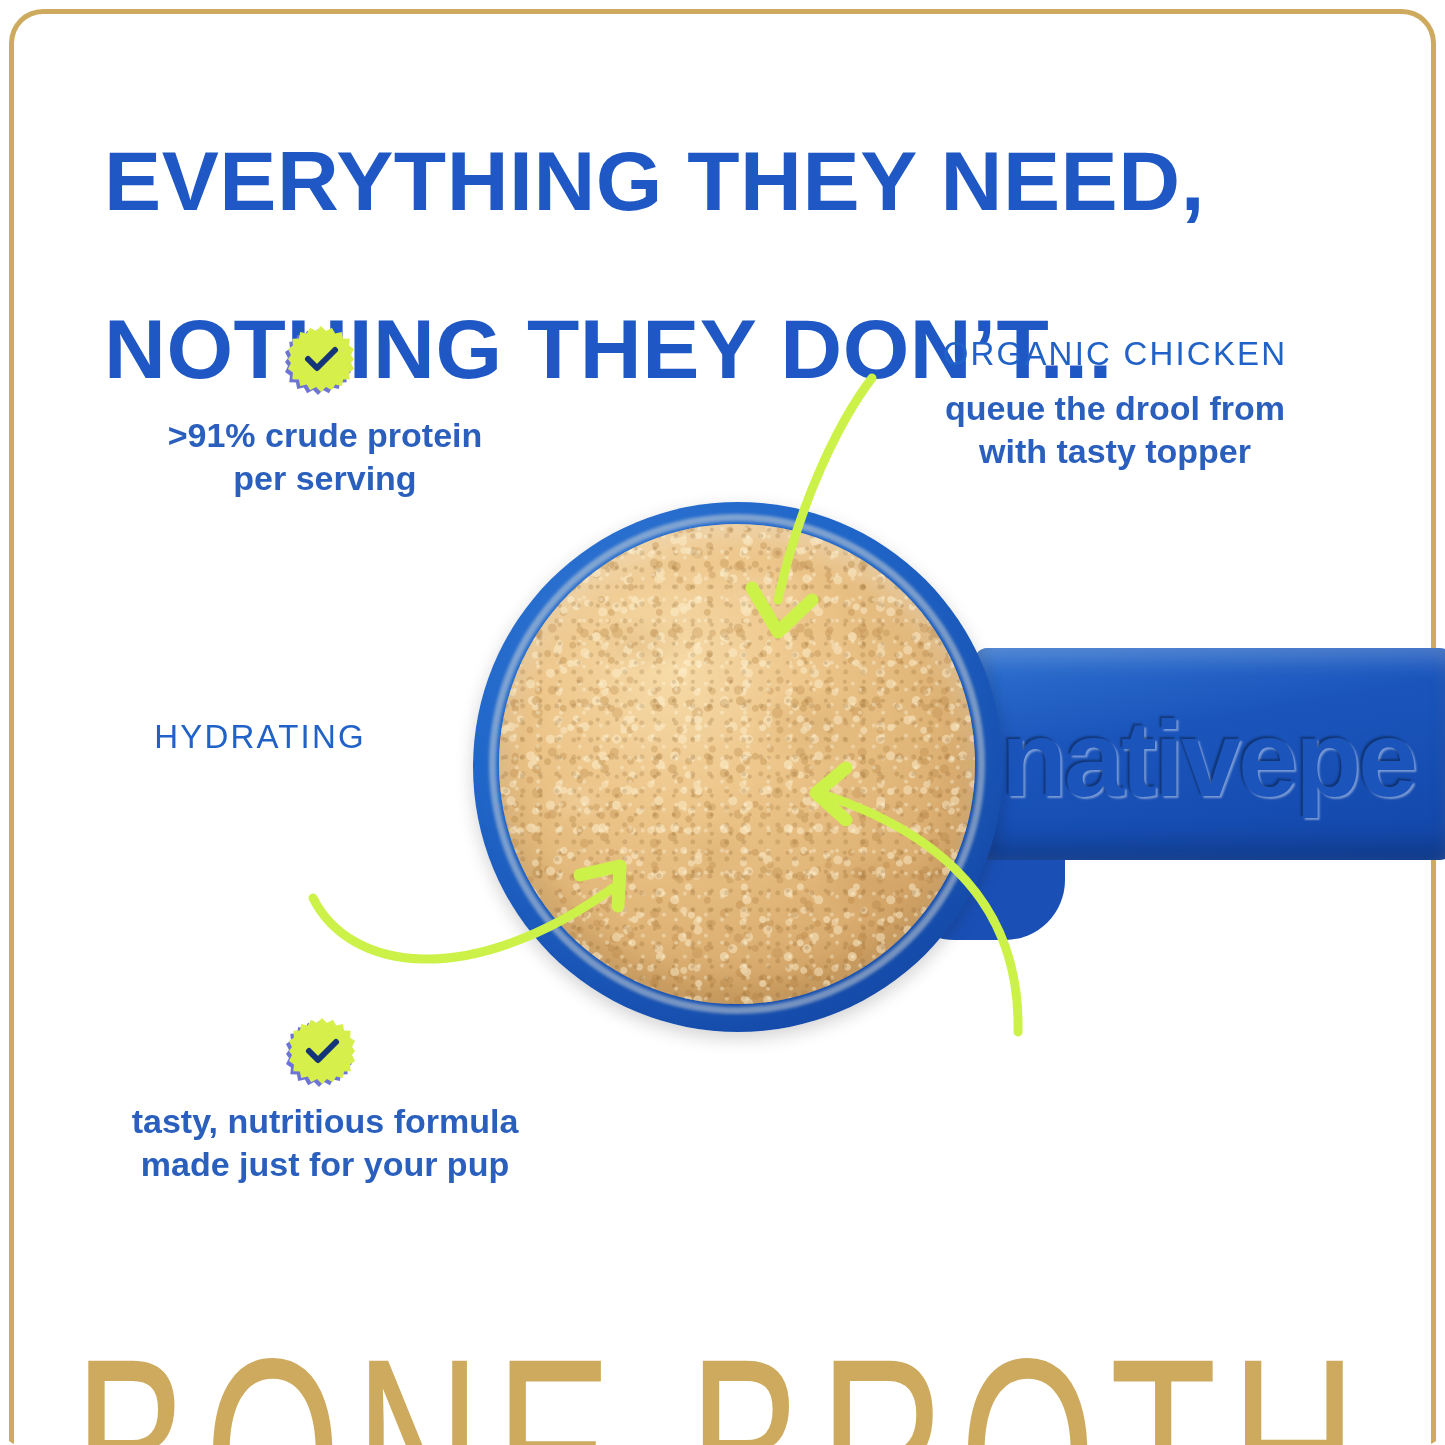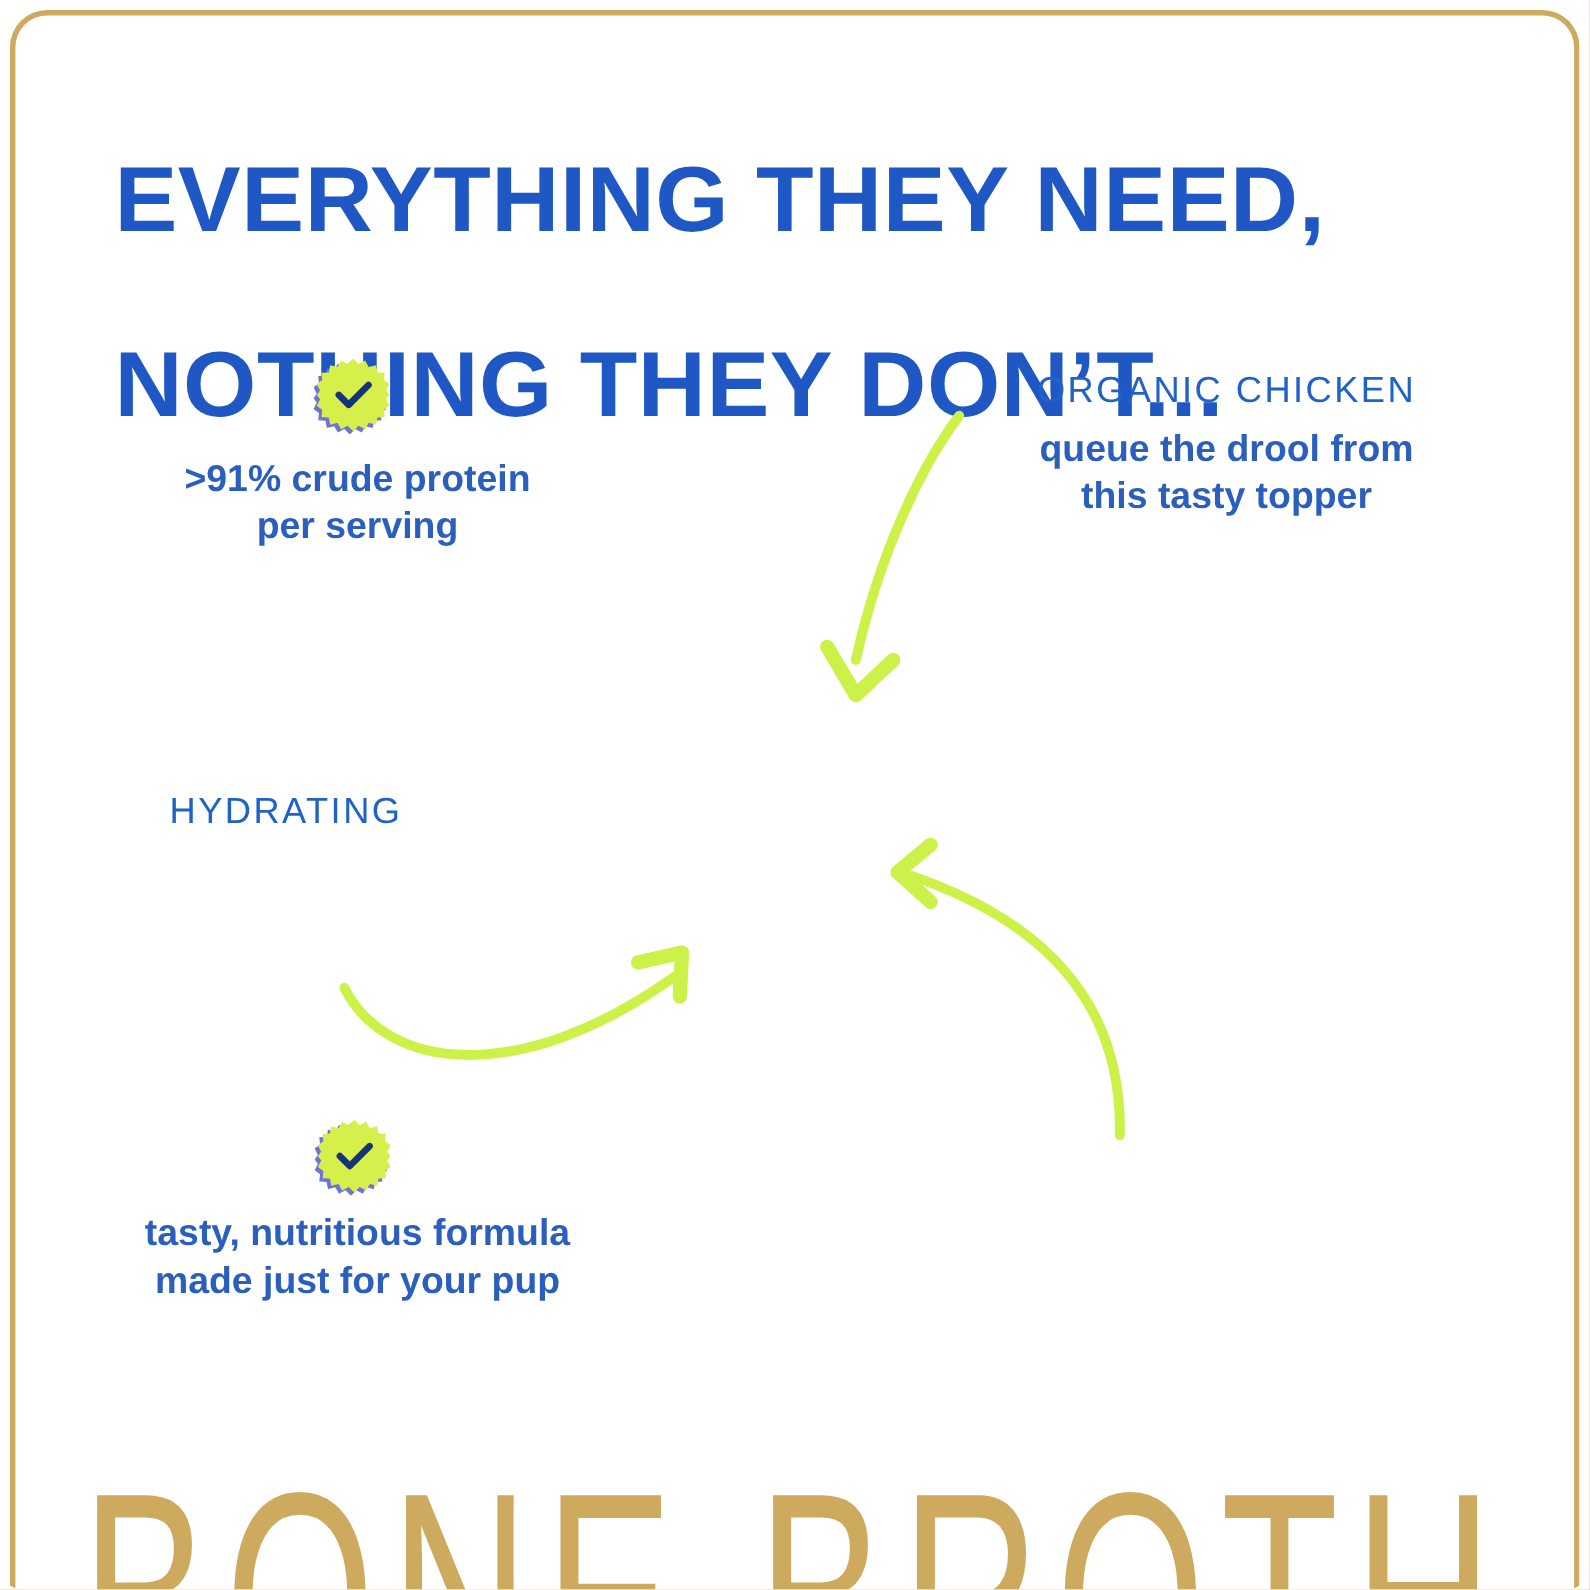--- a/index.html
+++ b/index.html
@@ -278,20 +278,37 @@
 
 <div id="canvas">
 
   <div class="gold-frame"></div>
 
   <div class="headline">
     <span class="l1">EVERYTHING THEY NEED,</span>
     <span class="l2">NOTHING THEY DON’T...</span>
   </div>
 
+  <div class="scoop-wrap">
+
+    <div class="bowl-lip"></div>
+
+    <div class="handle">
+      <div class="emboss">nativepe</div>
+    </div>
+
+    <div class="bowl">
+      <div class="bowl-inner">
+        <div class="powder-clump"></div>
+        <div class="powder-tex"></div>
+        <div class="powder-tex2"></div>
+      </div>
+      <div class="rim-dust"></div>
+    </div>
+  </div>
 
   <svg class="arrows" viewBox="0 0 1445 1445">
 
     <g>
       <path d="M872,378 C840,420 800,500 778,600" fill="none" stroke="#ccf24a" stroke-width="9" stroke-linecap="round"></path>
       <path d="M752,588 L778,632 L812,600" fill="none" stroke="#ccf24a" stroke-width="13" stroke-linecap="round" stroke-linejoin="round"></path>
     </g>
 
     <g>
       <path d="M313,898 C350,972 470,990 613,888" fill="none" stroke="#ccf24a" stroke-width="9" stroke-linecap="round"></path>
@@ -330,19 +347,19 @@
   </div>
 
   <div class="feature" id="feat-tasty">
     <div class="f-body">tasty, nutritious formula
 made just for your pup</div>
   </div>
 
   <div class="feature" id="feat-chicken">
     <div class="f-title">ORGANIC CHICKEN</div>
     <div class="f-body">queue the drool from
-this tasty topper</div>
+with tasty topper</div>
   </div>
 
 
   <div class="wordmark">BONE BROTH</div>
 
 </div>
 
 </body></html>

